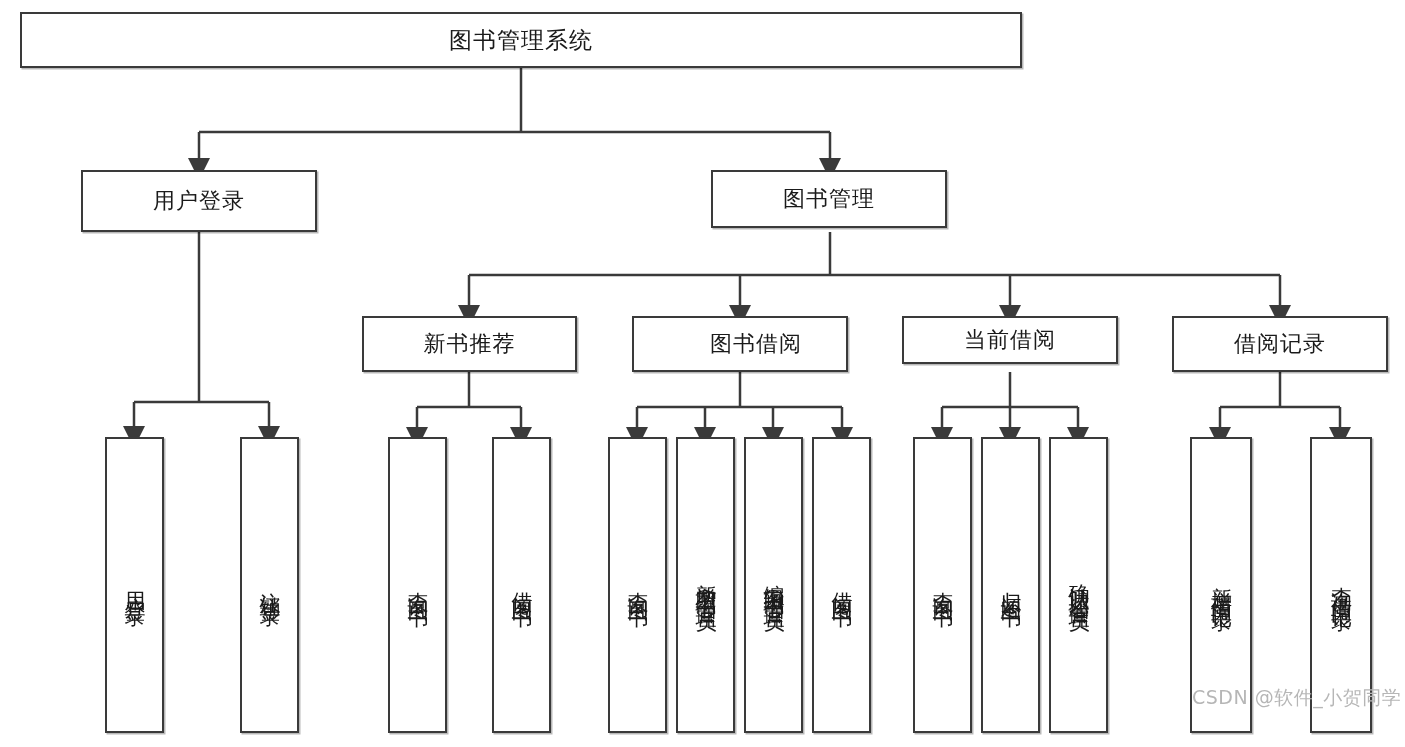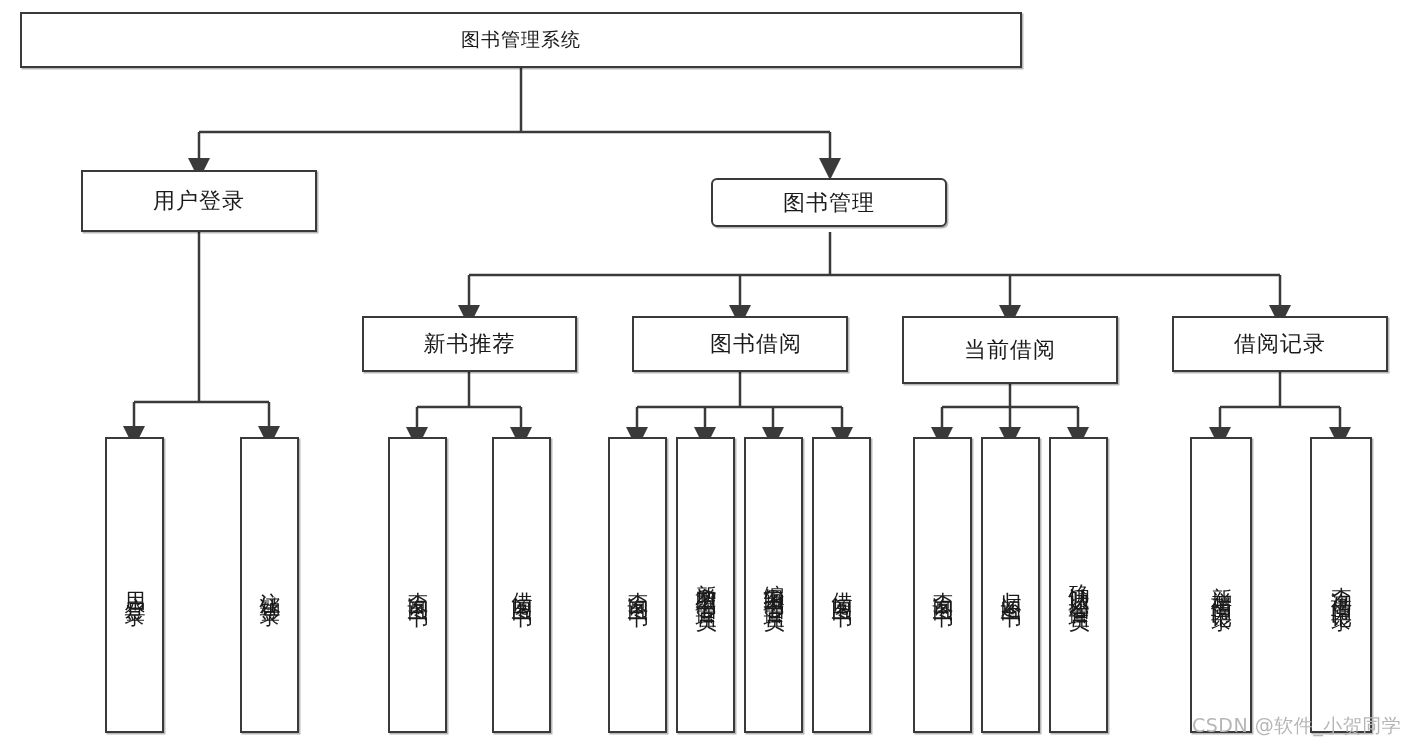--- a/index.html
+++ b/index.html
@@ -33,21 +33,21 @@
     color: #1a1a1a;
     z-index: 2;
     box-shadow: 1.5px 1.5px 0 rgba(0,0,0,0.28);
   }
   .node .label {
     font-size: 22px;
     line-height: 1.15;
     letter-spacing: 1px;
     white-space: nowrap;
   }
-  .node.root .label { font-size: 19px; }
+  .node.root .label { font-size: 23px; }
   .leaf {
     position: absolute;
     box-sizing: border-box;
     border: 2.5px solid #3a3a3a;
     background: #ffffff;
     display: flex;
     align-items: center;
     justify-content: center;
     z-index: 2;
     box-shadow: 1.5px 1.5px 0 rgba(0,0,0,0.28);
@@ -129,31 +129,31 @@
     </g>
   </svg>
 
   <div class="node root" style="left:20px; top:12px; width:1002px; height:56px;">
     <span class="label">图书管理系统</span>
   </div>
 
   <div class="node" style="left:81px; top:170px; width:236px; height:62px;">
     <span class="label">用户登录</span>
   </div>
-  <div class="node" style="left:711px; top:178px; width:236px; height:49px;border-radius:6px;">
+  <div class="node" style="left:711px; top:170px; width:236px; height:58px;">
     <span class="label">图书管理</span>
   </div>
 
   <div class="node" style="left:362px; top:316px; width:215px; height:56px;justify-content:center;">
     <span class="label">新书推荐</span>
   </div>
   <div class="node" style="left:632px; top:316px; width:216px; height:56px;padding-left:32px;">
     <span class="label">图书借阅</span>
   </div>
-  <div class="node" style="left:902px; top:316px; width:216px; height:68px;">
+  <div class="node" style="left:902px; top:316px; width:216px; height:48px;">
     <span class="label">当前借阅</span>
   </div>
   <div class="node" style="left:1172px; top:316px; width:216px; height:56px;align-items:center;">
     <span class="label">借阅记录</span>
   </div>
 
   <div class="leaf" style="left:105px; top:437px; width:59px; height:296px;">
     <span class="vlabel">用户登录</span>
   </div>
   <div class="leaf" style="left:240px; top:437px; width:59px; height:296px;">
@@ -190,15 +190,15 @@
     <span class="vlabel">确认归还（管理员）</span>
   </div>
 
   <div class="leaf" style="left:1190px; top:437px; width:62px; height:296px;">
     <span class="vlabel">新增借阅记录</span>
   </div>
   <div class="leaf" style="left:1310px; top:437px; width:62px; height:296px;">
     <span class="vlabel">查询借阅记录</span>
   </div>
 
-  <div class="watermark" style="left:1192px; top:713px;">CSDN @软件_小贺同学</div>
+  <div class="watermark" style="left:1192px; top:685px;">CSDN @软件_小贺同学</div>
 
 </div>
 
 </body></html>

